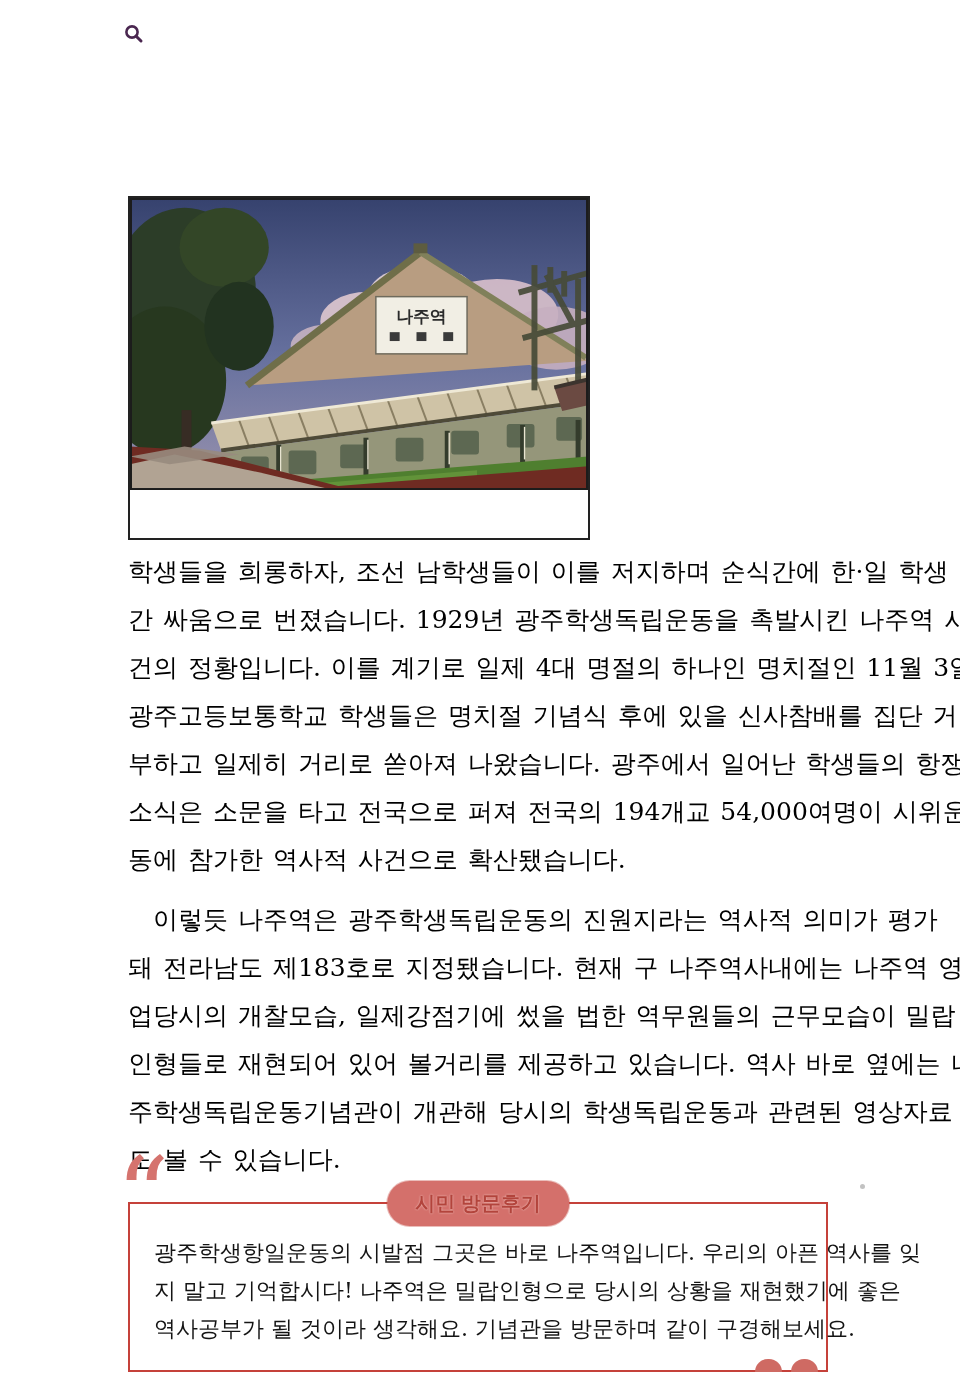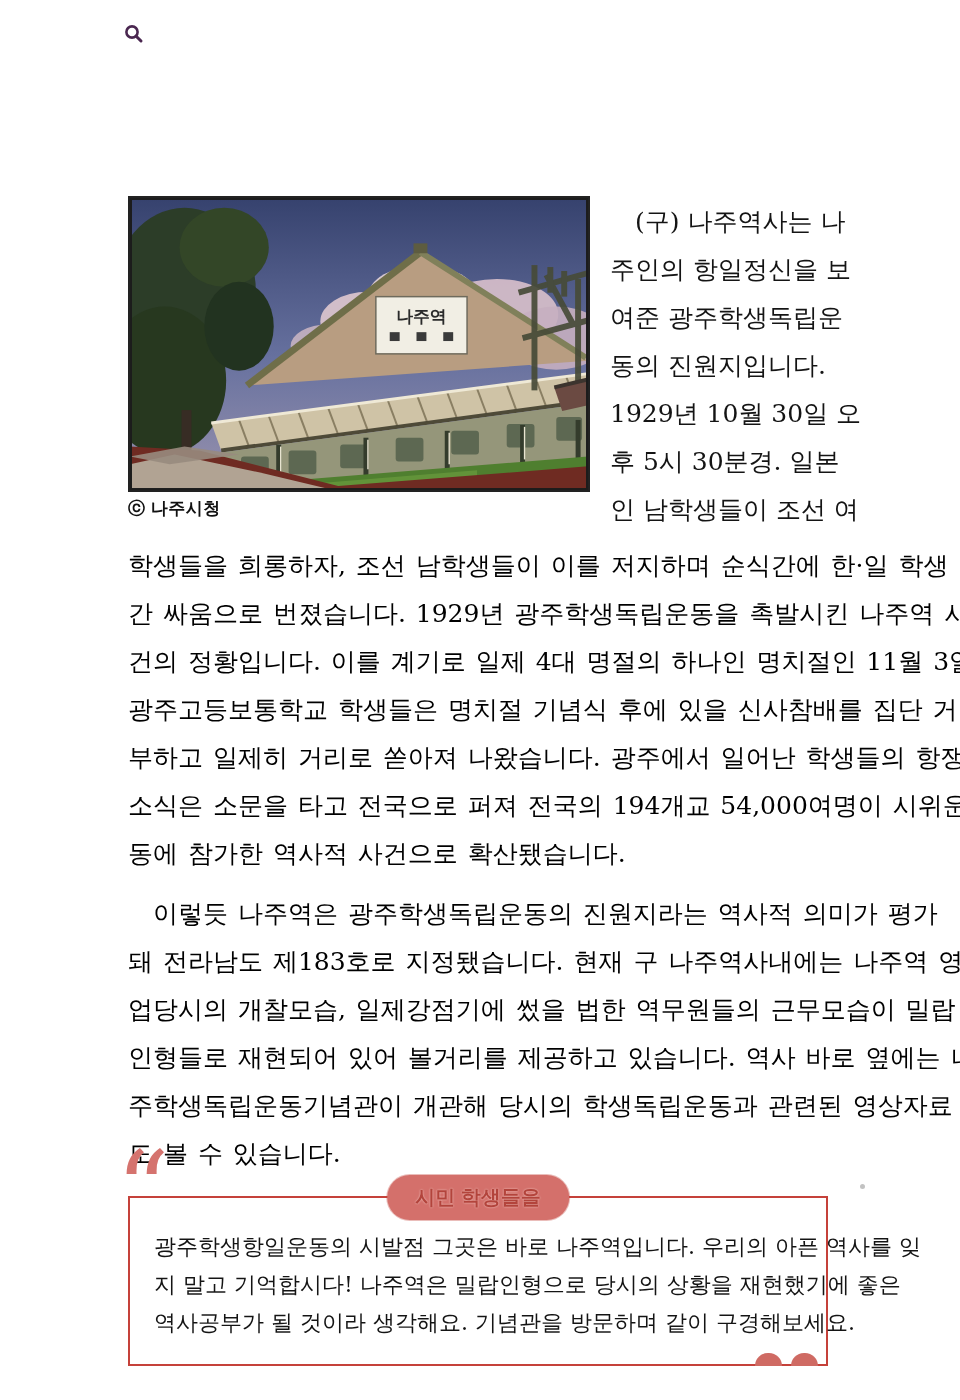--- a/index.html
+++ b/index.html
@@ -19,21 +19,21 @@
   .subline{
     margin:10px 0 0 16px;font-size:23px;font-weight:bold;color:#45215f;
     display:flex;align-items:baseline;
     text-shadow:0 0 1px rgba(90,45,110,.45);
   }
   .phone{margin-left:64px;letter-spacing:.5px;}
   
   .main{position:absolute;left:128px;top:196px;width:742px;}
   .top-row{display:flex;}
   .figure{width:462px;flex:0 0 462px;}
-  .photo-frame{width:462px;height:296px;border:2px solid #222;box-sizing:border-box;}
+  .photo-frame{width:462px;height:344px;border:2px solid #222;box-sizing:border-box;}
   .photo-frame svg{display:block;width:458px;height:292px;}
   .caption{font-size:17px;font-weight:bold;color:#111;margin-top:5px;letter-spacing:.5px;}
   .intro-col{
     flex:1;margin-left:20px;padding-top:2px;
     font-family:"DejaVu Serif","Liberation Serif",serif;
     font-size:25px;line-height:48px;white-space:pre;color:#141414;
   }
   .para{
     font-family:"DejaVu Serif","Liberation Serif",serif;
     font-size:25px;line-height:48px;white-space:pre;color:#000000;
@@ -193,48 +193,40 @@
           <polygon points="180,290 350,276 350,290 180,300" fill="#67993c" opacity=".8"></polygon>
 
           <polygon points="0,252 70,256 210,292 462,272 462,296 0,296" fill="#6f2b22"></polygon>
 
           <polygon points="0,296 0,270 45,260 130,278 205,296" fill="#b1a393"></polygon>
           <polygon points="0,262 55,252 110,260 40,270" fill="#988b7e" opacity=".9"></polygon>
 
           <rect x="1" y="1" width="460" height="294" fill="none" stroke="#1c1c1c" stroke-width="2"></rect>
         </svg>
       </div>
-      <div class="caption">ⓒ 나주시청</div>
     </div>
-    <div class="intro-col">　(구) 나주역사는 나
-주인의 항일정신을 보
-여준 광주학생독립운
-동의 진원지입니다.
-1929년 10월 30일 오
-후 5시 30분경. 일본
-인 남학생들이 조선 여</div>
   </div>
 
   <div class="para para1">학생들을 희롱하자, 조선 남학생들이 이를 저지하며 순식간에 한·일 학생
 간 싸움으로 번졌습니다. 1929년 광주학생독립운동을 촉발시킨 나주역 사
 건의 정황입니다. 이를 계기로 일제 4대 명절의 하나인 명치절인 11월 3일,
 광주고등보통학교 학생들은 명치절 기념식 후에 있을 신사참배를 집단 거
 부하고 일제히 거리로 쏟아져 나왔습니다. 광주에서 일어난 학생들의 항쟁
 소식은 소문을 타고 전국으로 퍼져 전국의 194개교 54,000여명이 시위운
 동에 참가한 역사적 사건으로 확산됐습니다.</div>
   <div class="para para2">　이렇듯 나주역은 광주학생독립운동의 진원지라는 역사적 의미가 평가
 돼 전라남도 제183호로 지정됐습니다. 현재 구 나주역사내에는 나주역 영
 업당시의 개찰모습, 일제강점기에 썼을 법한 역무원들의 근무모습이 밀랍
 인형들로 재현되어 있어 볼거리를 제공하고 있습니다. 역사 바로 옆에는 나
 주학생독립운동기념관이 개관해 당시의 학생독립운동과 관련된 영상자료
 도 볼 수 있습니다.</div>
 
   <div class="review-box">
     <span class="open-quote">“</span>
-    <div class="review-badge">시민 학생들을</div>
+    <div class="review-badge">시민 방문후기</div>
     <div class="review-text">광주학생항일운동의 시발점 그곳은 바로 나주역입니다. 우리의 아픈 역사를 잊
 지 말고 기억합시다! 나주역은 밀랍인형으로 당시의 상황을 재현했기에 좋은
 역사공부가 될 것이라 생각해요. 기념관을 방문하며 같이 구경해보세요.</div>
     <span class="close-bump b1"></span>
     <span class="close-bump b2"></span>
   </div>
 
 </div>
 
 <div class="speck"></div>

